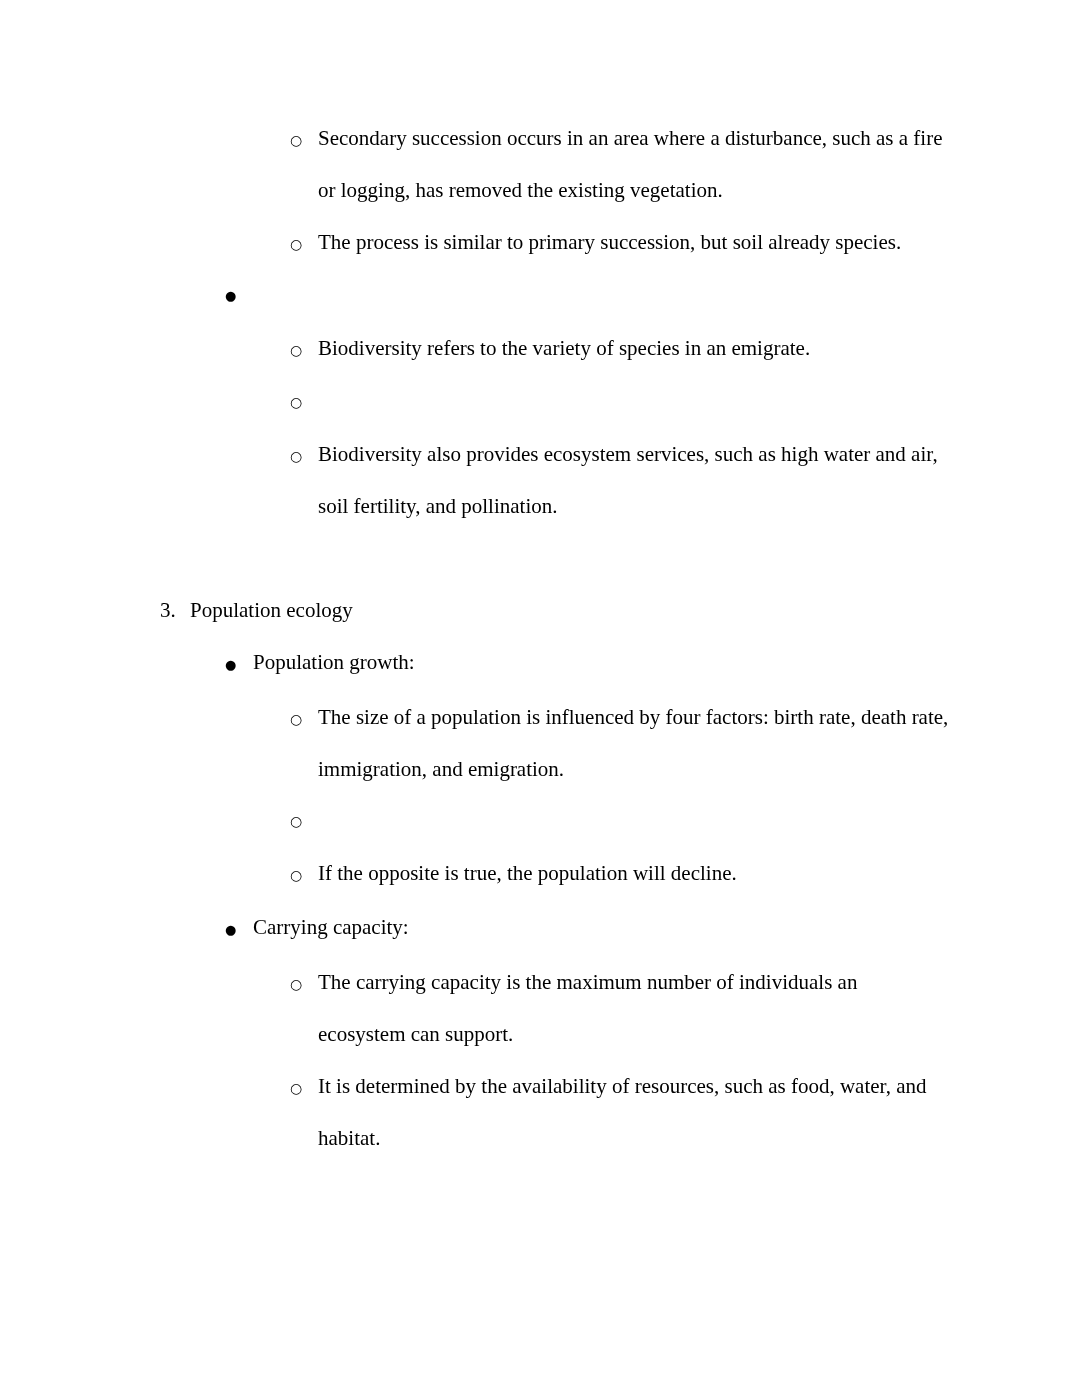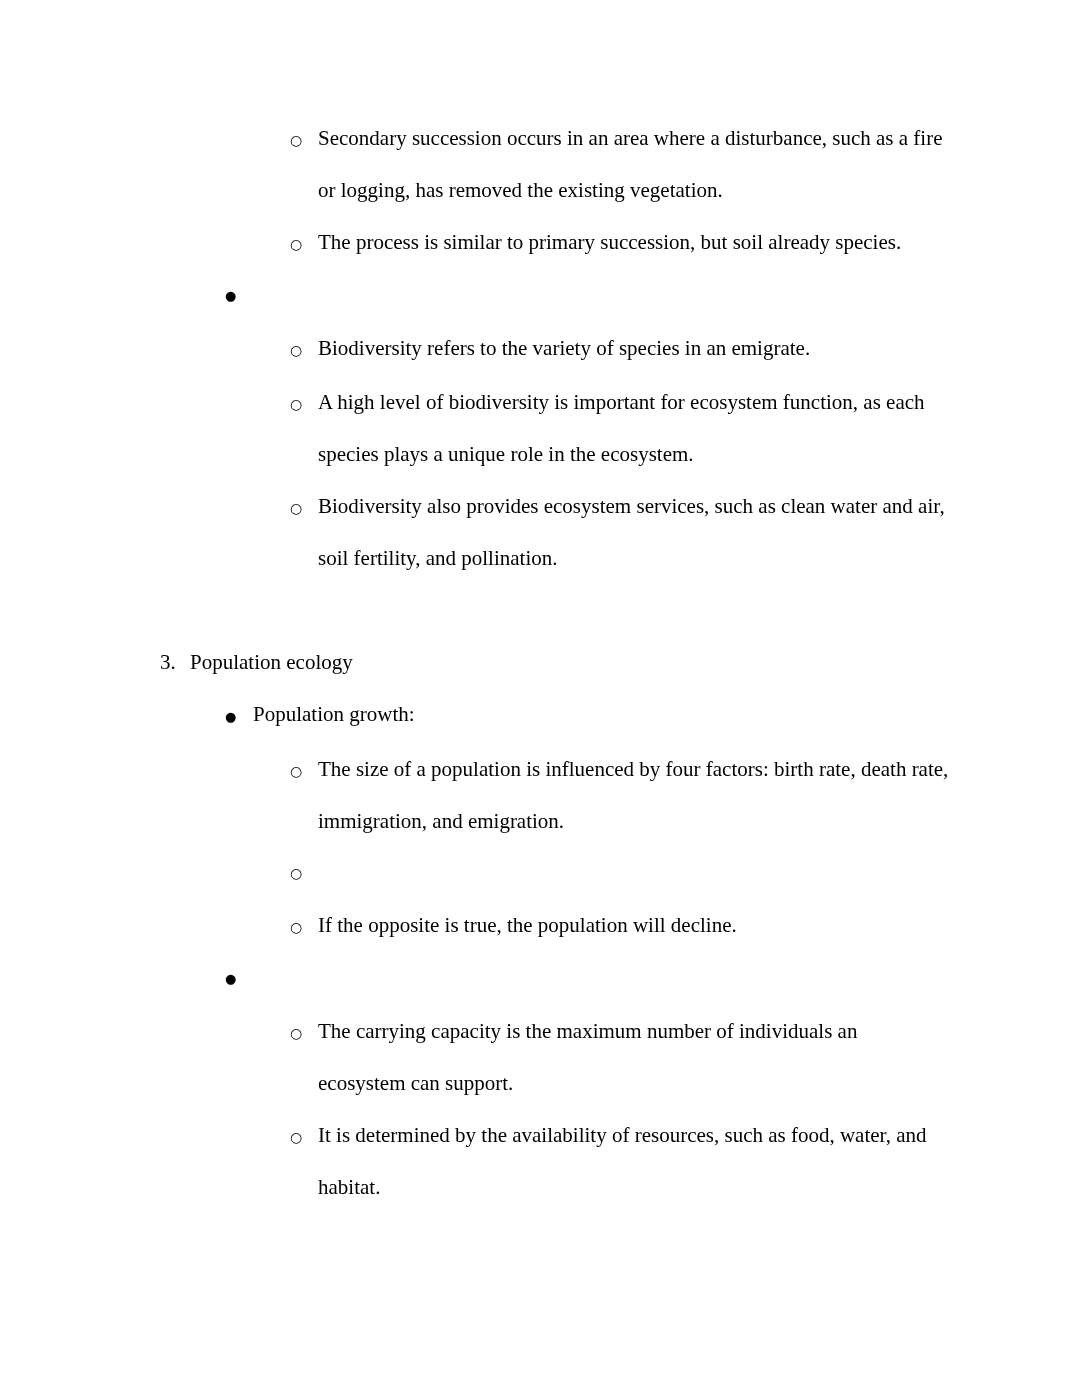--- a/index.html
+++ b/index.html
@@ -69,26 +69,25 @@
     <span class="marker">●</span>
   </div>
 
   <div class="row lvl2">
     <span class="marker">○</span>
     <span class="text">Biodiversity refers to the variety of species in an emigrate.</span>
   </div>
 
   <div class="row lvl2">
     <span class="marker">○</span>
-    <span class="text">A high level of biodiversity is important for ecosystem function, as each species plays a unique role in the ecosystem.</span>
   </div>
 
   <div class="row lvl2">
     <span class="marker">○</span>
-    <span class="text">Biodiversity also provides ecosystem services, such as clean water and air, soil fertility, and pollination.</span>
+    <span class="text">Biodiversity also provides ecosystem services, such as high water and air, soil fertility, and pollination.</span>
   </div>
 
   <div class="row spacer"></div>
 
   <div class="row lvlnum">
     <span class="marker">3.</span>
     <span class="text">Population ecology</span>
   </div>
 
   <div class="row lvl1">
@@ -105,20 +104,21 @@
     <span class="marker">○</span>
   </div>
 
   <div class="row lvl2">
     <span class="marker">○</span>
     <span class="text">If the opposite is true, the population will decline.</span>
   </div>
 
   <div class="row lvl1">
     <span class="marker">●</span>
+    <span class="text">Carrying capacity:</span>
   </div>
 
   <div class="row lvl2">
     <span class="marker">○</span>
     <span class="text">The carrying capacity is the maximum number of individuals an ecosystem can support.</span>
   </div>
 
   <div class="row lvl2">
     <span class="marker">○</span>
     <span class="text">It is determined by the availability of resources, such as food, water, and habitat.</span>

